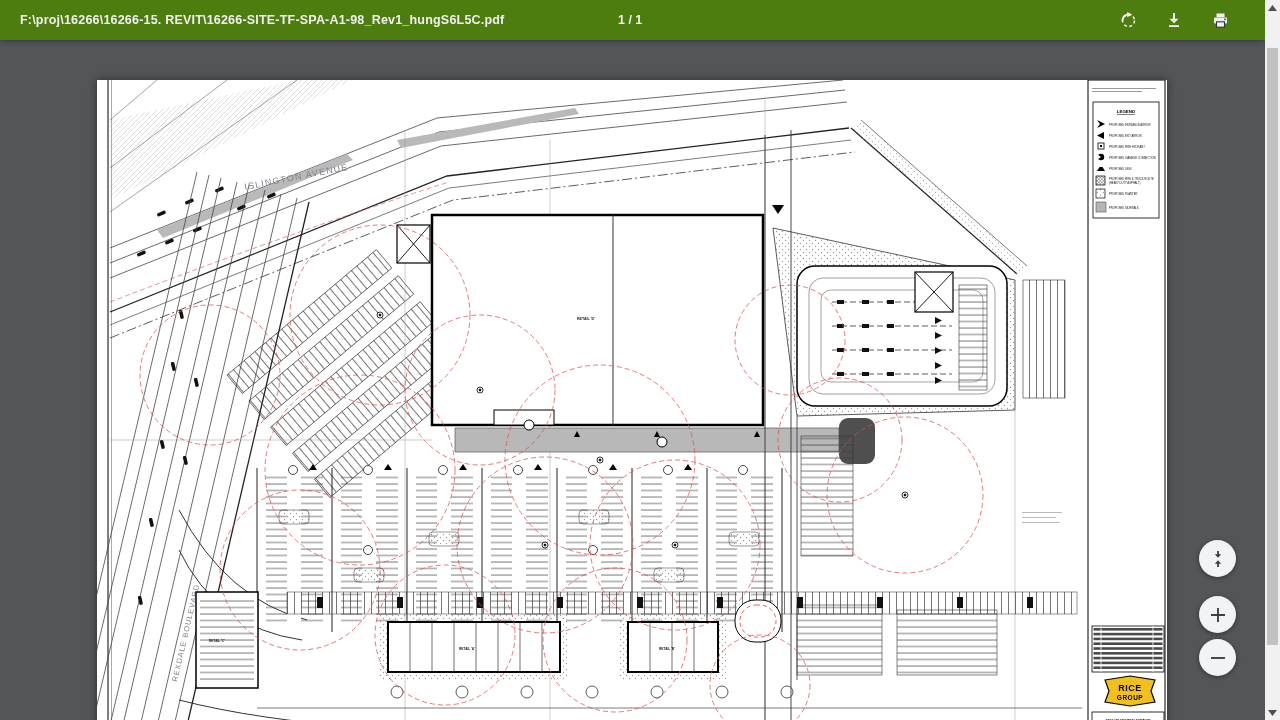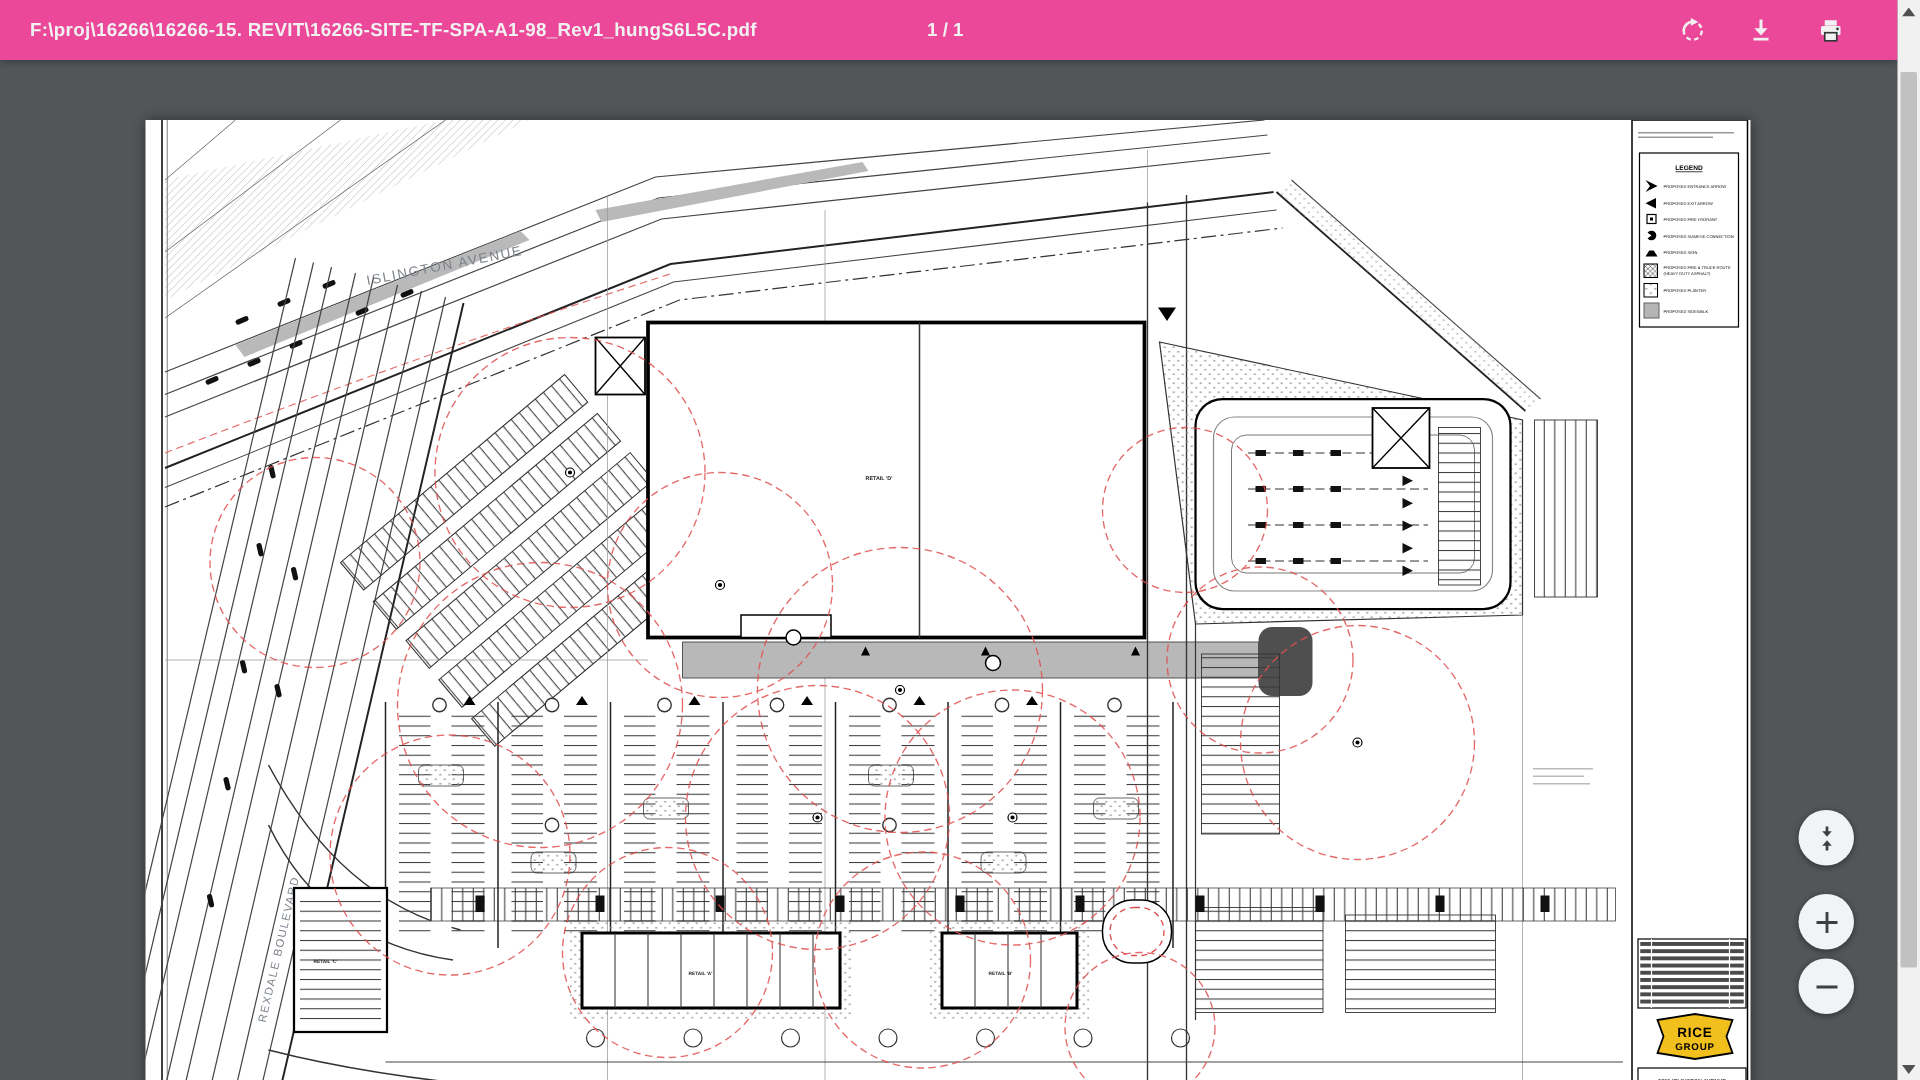--- a/index.html
+++ b/index.html
@@ -1,17 +1,17 @@
 <!DOCTYPE html>
 <html><head>
 <meta charset="utf-8">
 <style>
   html,body{margin:0;padding:0;width:1280px;height:720px;overflow:hidden;
     font-family:"Liberation Sans",sans-serif;background:#525659;}
-  .toolbar{position:absolute;left:0;top:0;width:1265px;height:40px;background:#ec4899;
+  .toolbar{position:absolute;left:0;top:0;width:1265px;height:40px;background:#4d7c0f;
     box-shadow:0 1px 5px rgba(0,0,0,.35);z-index:30;}
   .toolbar .fname{position:absolute;left:20px;top:0;height:40px;line-height:40px;
     color:#f1f1f1;font-size:12.5px;font-weight:bold;letter-spacing:.2px;white-space:nowrap;}
   .toolbar .pageind{position:absolute;left:618px;top:0;height:56px;line-height:40px;
     color:#f1f1f1;font-size:12.5px;font-weight:bold;}
   .tbtn{position:absolute;top:4px;width:32px;height:32px;border-radius:50%;cursor:pointer;
     display:flex;align-items:center;justify-content:center;}
   .viewport{position:absolute;left:0;top:40px;width:1265px;height:680px;background:#525659;}
   .page{position:absolute;left:97px;top:40px;width:1070px;height:680px;background:#fff;
     box-shadow:0 0 8px rgba(0,0,0,.45);z-index:5;}

